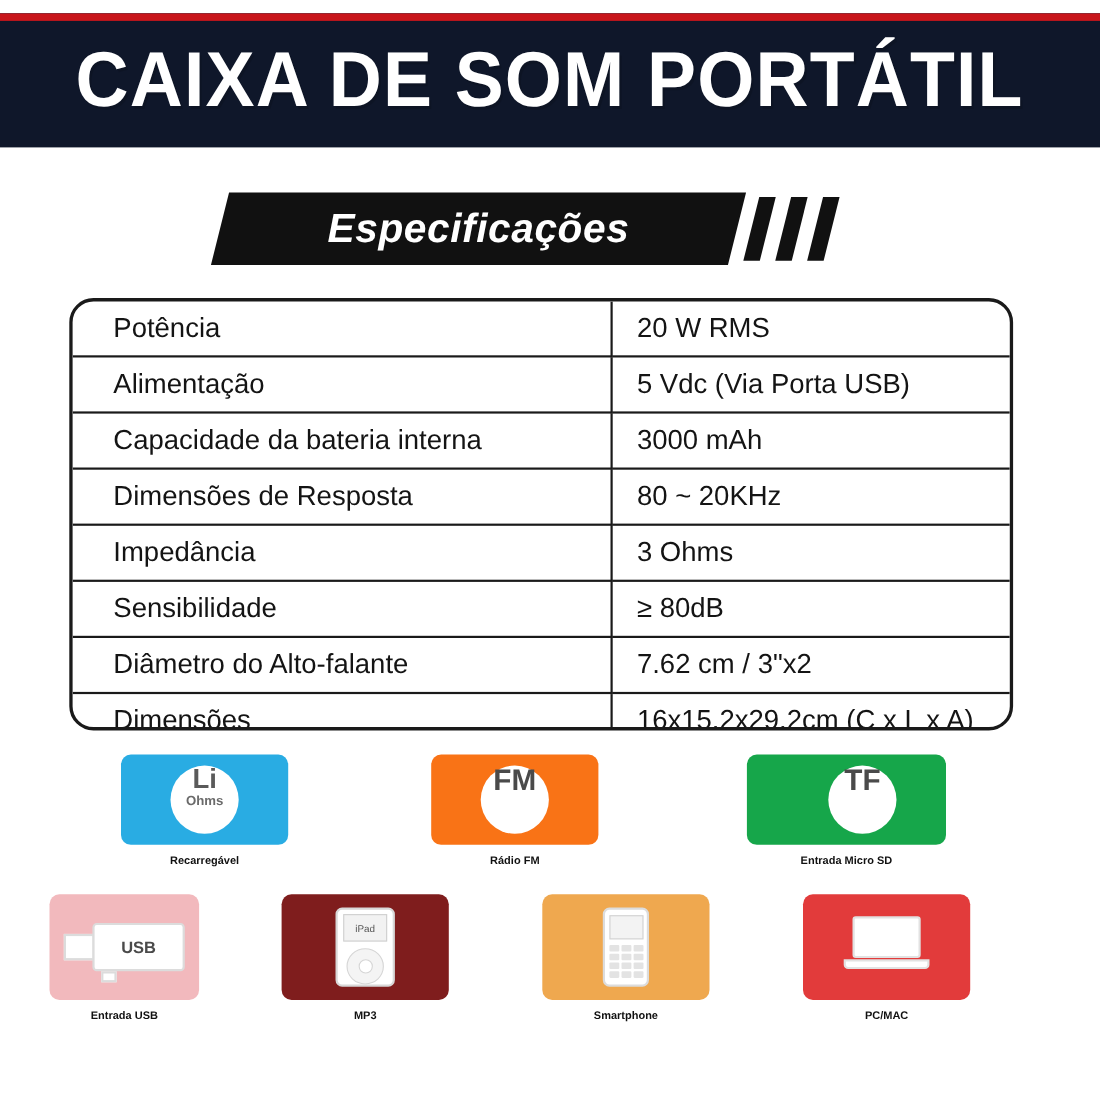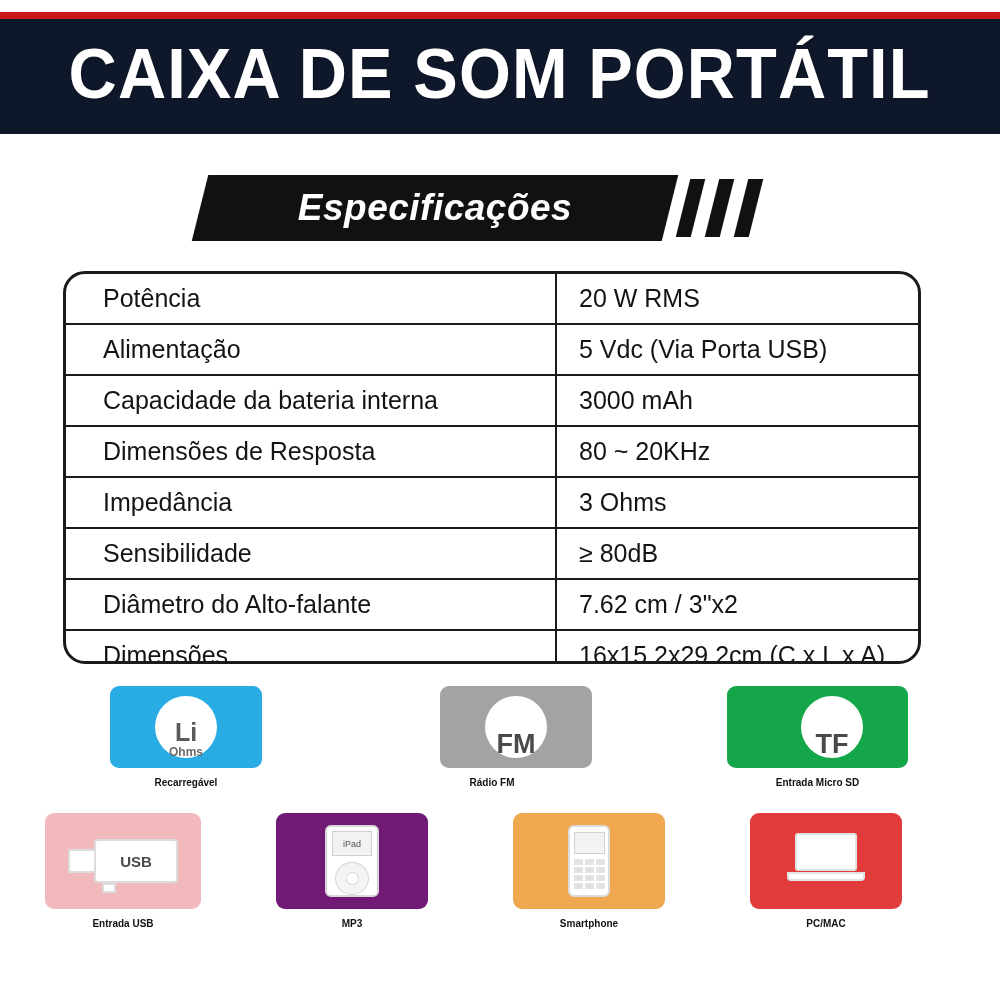--- a/index.html
+++ b/index.html
@@ -157,21 +157,21 @@
     white-space: nowrap;
   }
   .circle {
     width: 62px;
     height: 62px;
     border-radius: 50%;
     background: #ffffff;
     display: flex;
     flex-direction: column;
     align-items: center;
-    justify-content: flex-end;
+    justify-content: flex-start;
     line-height: 1;
   }
   .circle .big {
     font-size: 25px;
     font-weight: bold;
     color: #5a5a5a;
   }
   .circle .small {
     font-size: 12px;
     font-weight: bold;
@@ -378,21 +378,21 @@
       <div class="tile" style="background:#29ace3;">
         <div class="circle">
           <span class="big">Li</span>
           <span class="small">Ohms</span>
         </div>
       </div>
       <div class="caption">Recarregável</div>
     </div>
 
     <div class="feat" style="margin-right:135px;">
-      <div class="tile" style="background:#a3a3a3;margin-left:48px;">
+      <div class="tile" style="background:#f97316;">
         <div class="circle fm">
           <span class="big">FM</span>
         </div>
       </div>
       <div class="caption">Rádio FM</div>
     </div>
 
     <div class="feat">
       <div class="tile" style="background:#16a64a;padding-left:29px;">
         <div class="circle tf">
@@ -400,32 +400,32 @@
         </div>
       </div>
       <div class="caption">Entrada Micro SD</div>
     </div>
 
   </div>
 
   <div class="feat-row row2">
 
     <div class="feat" style="margin-right:75px;">
-      <div class="tile" style="background:#f2b9bd; width:156px; height:96px;align-items:center;">
+      <div class="tile" style="background:#f2b9bd; width:136px; height:96px;align-items:center;">
         <div class="usb-glyph">
           <div class="plug"></div>
           <div class="body">USB</div>
           <div class="pin"></div>
         </div>
       </div>
       <div class="caption">Entrada USB</div>
     </div>
 
     <div class="feat" style="margin-right:85px;">
-      <div class="tile" style="background:#701a75; width:152px; height:96px;">
+      <div class="tile" style="background:#7f1d1d; width:152px; height:96px;">
         <div class="ipod">
           <div class="screen">iPad</div>
           <div class="wheel">
               <div class="dot"></div>
             </div>
         </div>
       </div>
       <div class="caption">MP3</div>
     </div>
 

